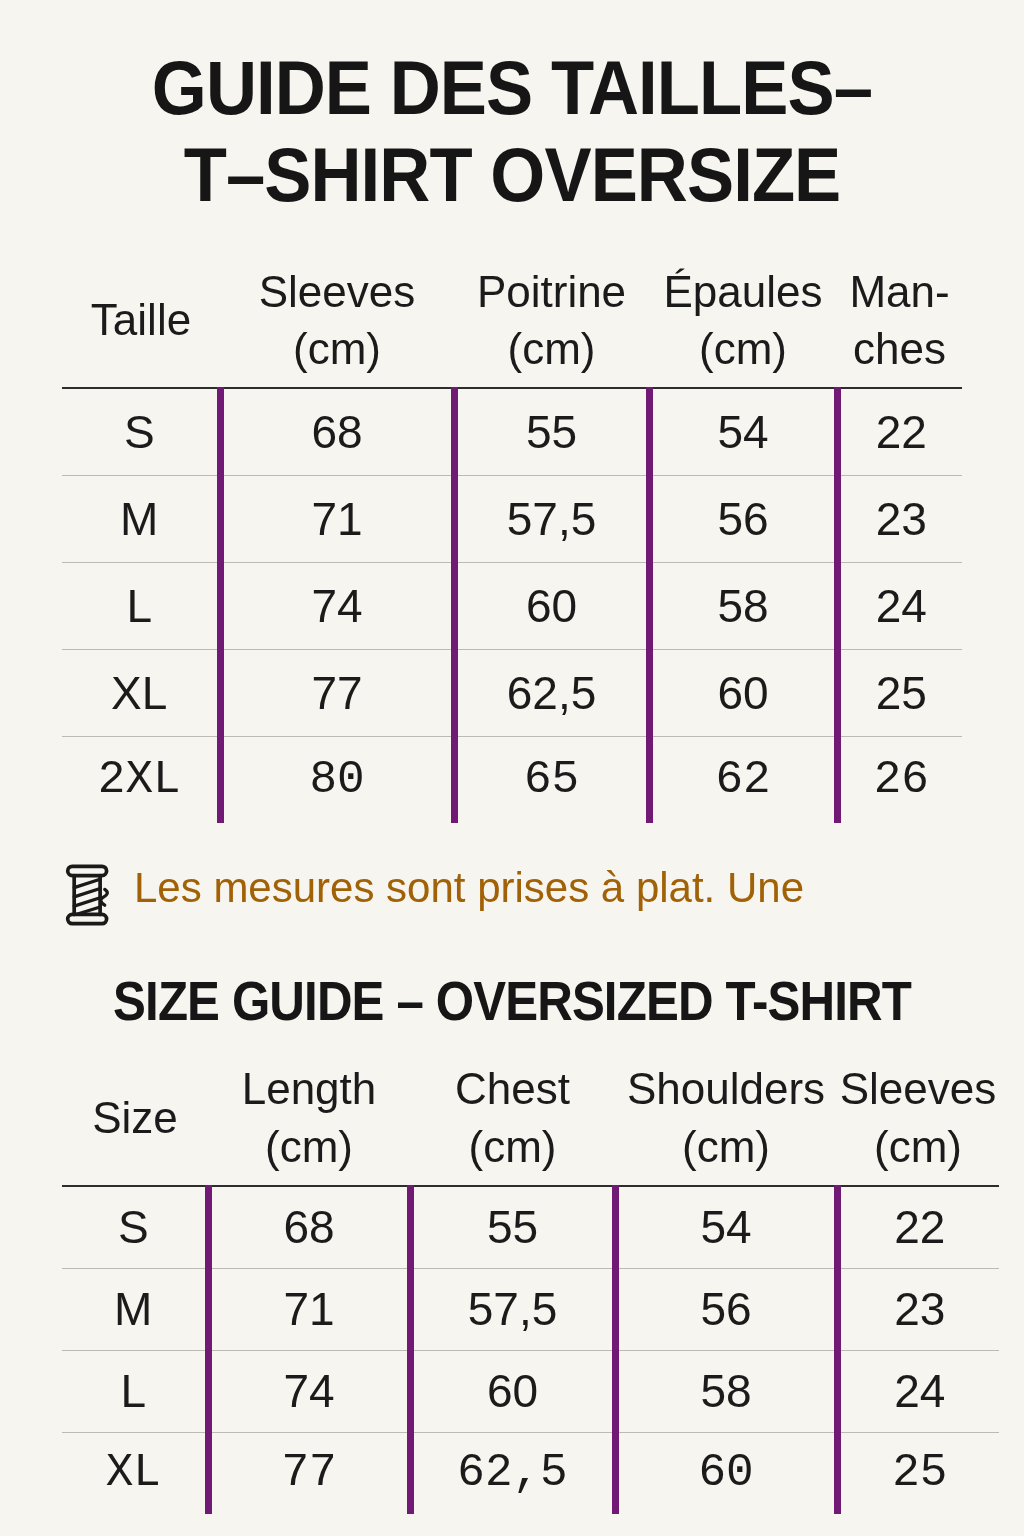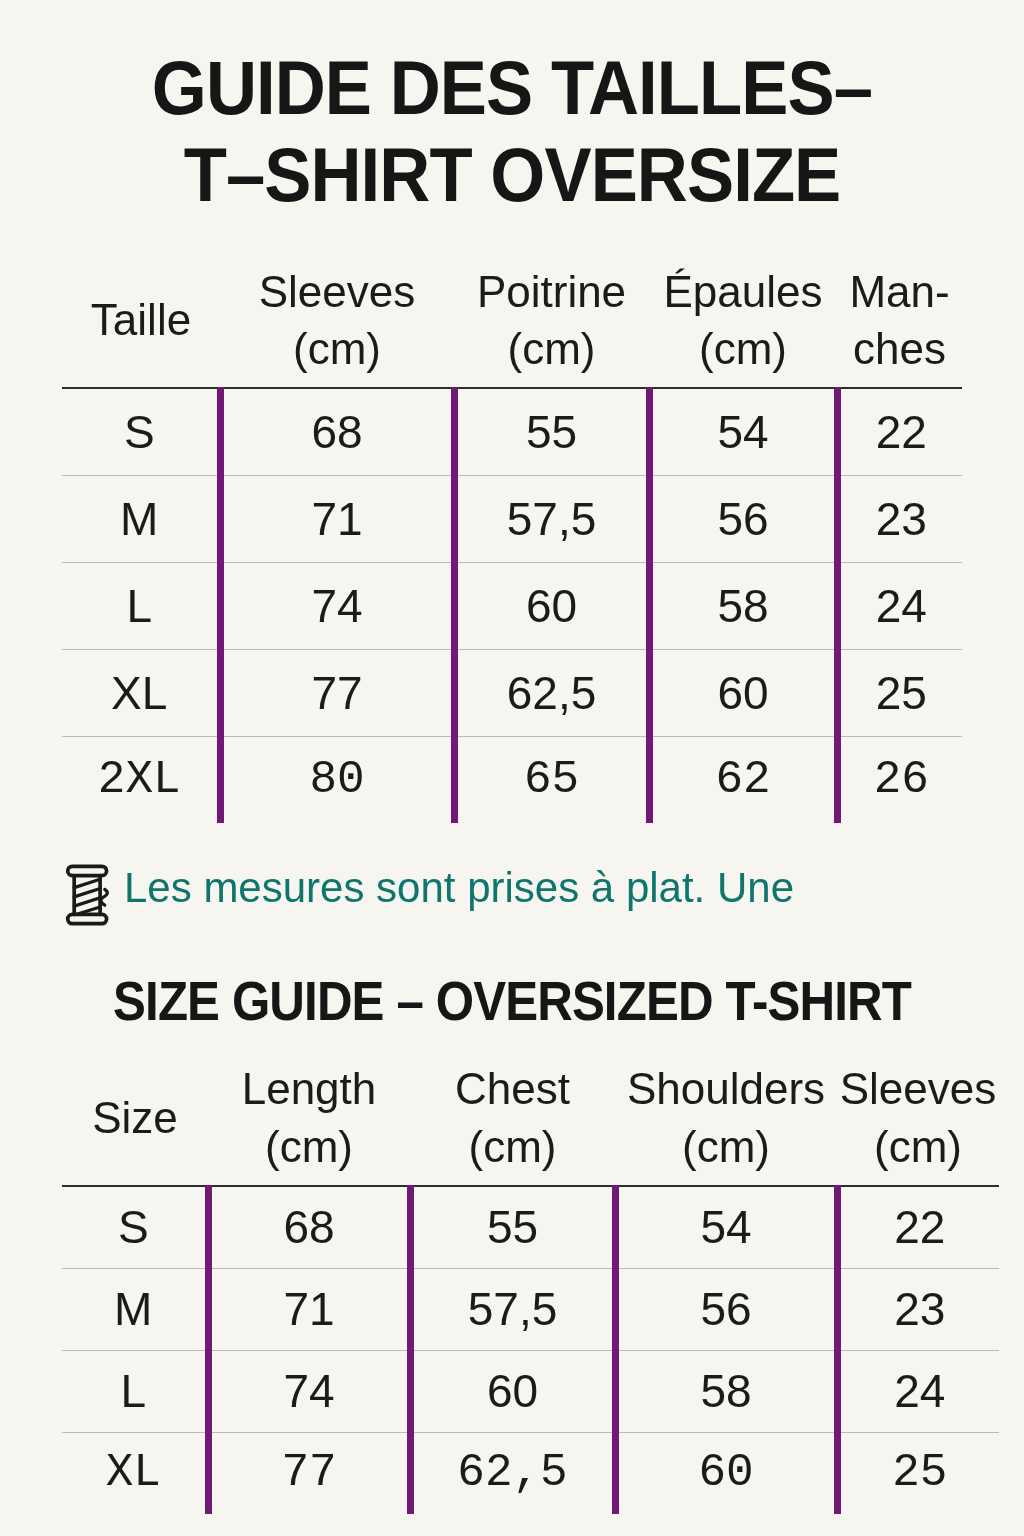--- a/index.html
+++ b/index.html
@@ -83,24 +83,24 @@
   .note {
     display: flex;
     align-items: flex-start;
     margin: 36px 60px 0 64px;
   }
   .note .spool {
     flex: 0 0 auto;
     margin-top: 4px;
   }
   .note .note-text {
-    margin: 0 0 0 10px;
+    margin: 0 0 0 20px;
     font-size: 42px;
     line-height: 1.36;
-    color: #0f766e;
+    color: #a16207;
   }
   .note .note-text span { display: block; }
 
   h2.title-en {
     margin: 40px 0 0 0;
     text-align: center;
     font-size: 56px;
     font-weight: 700;
     letter-spacing: -1px;
     line-height: 1.2;

